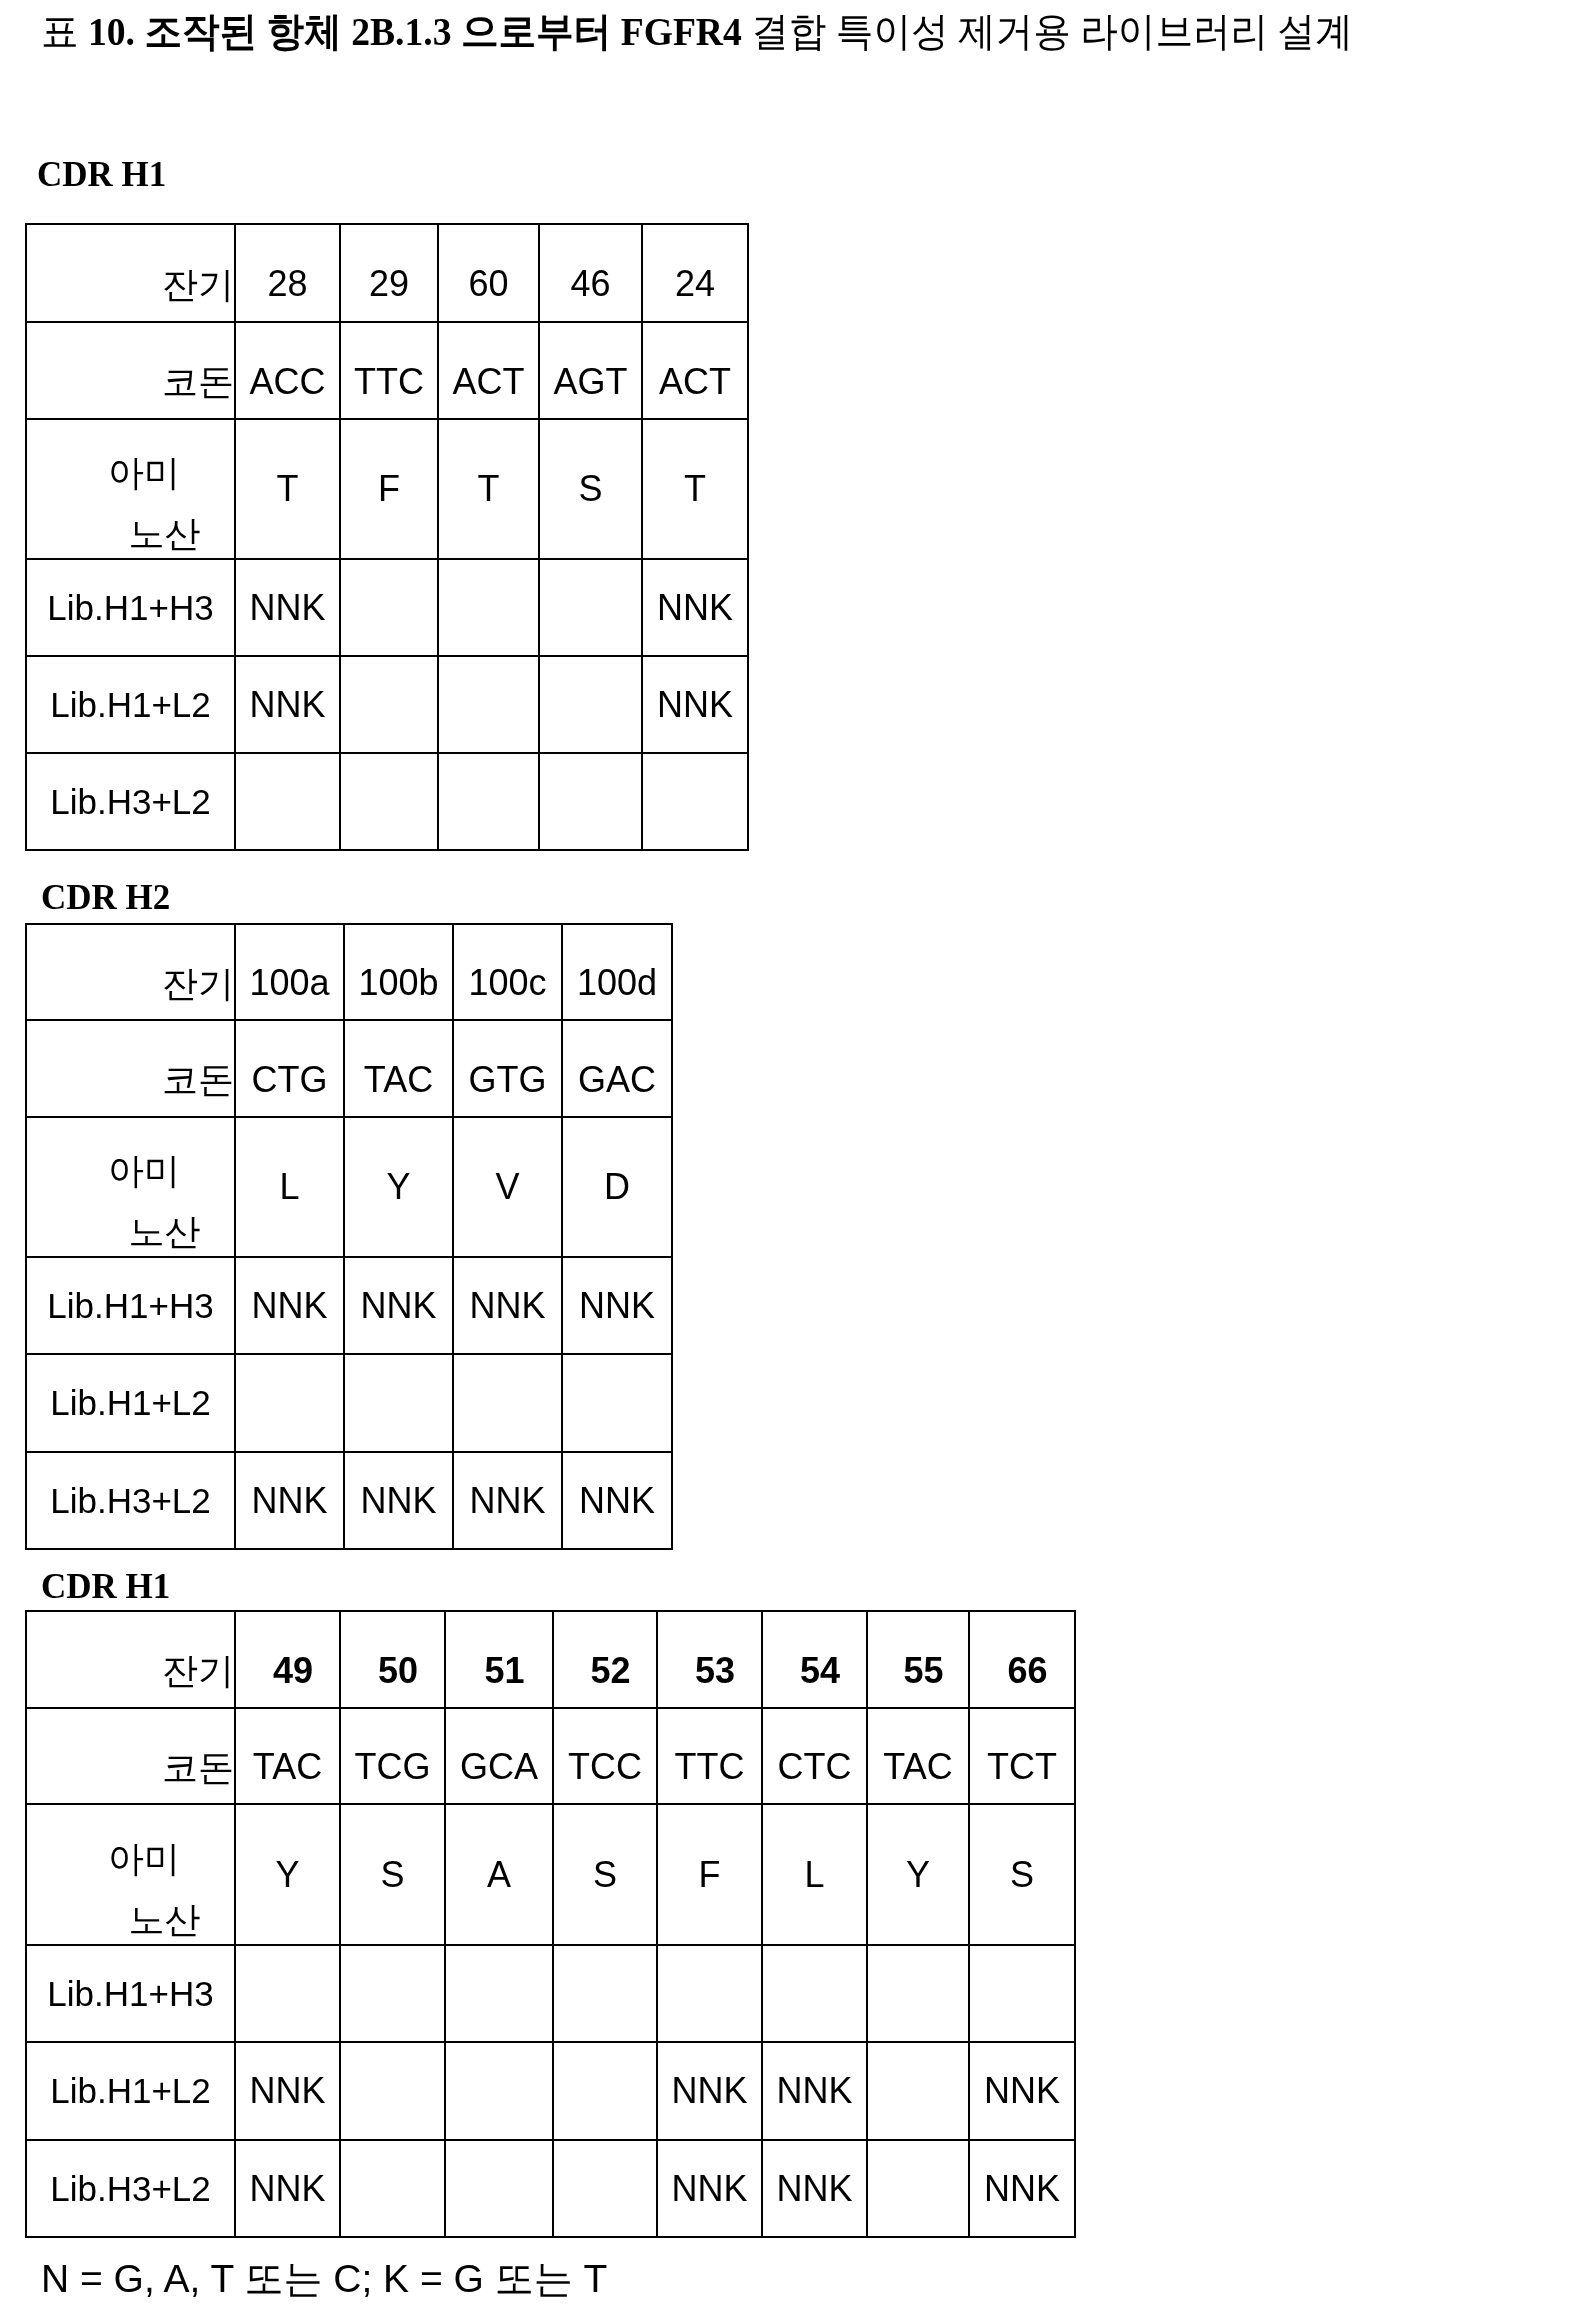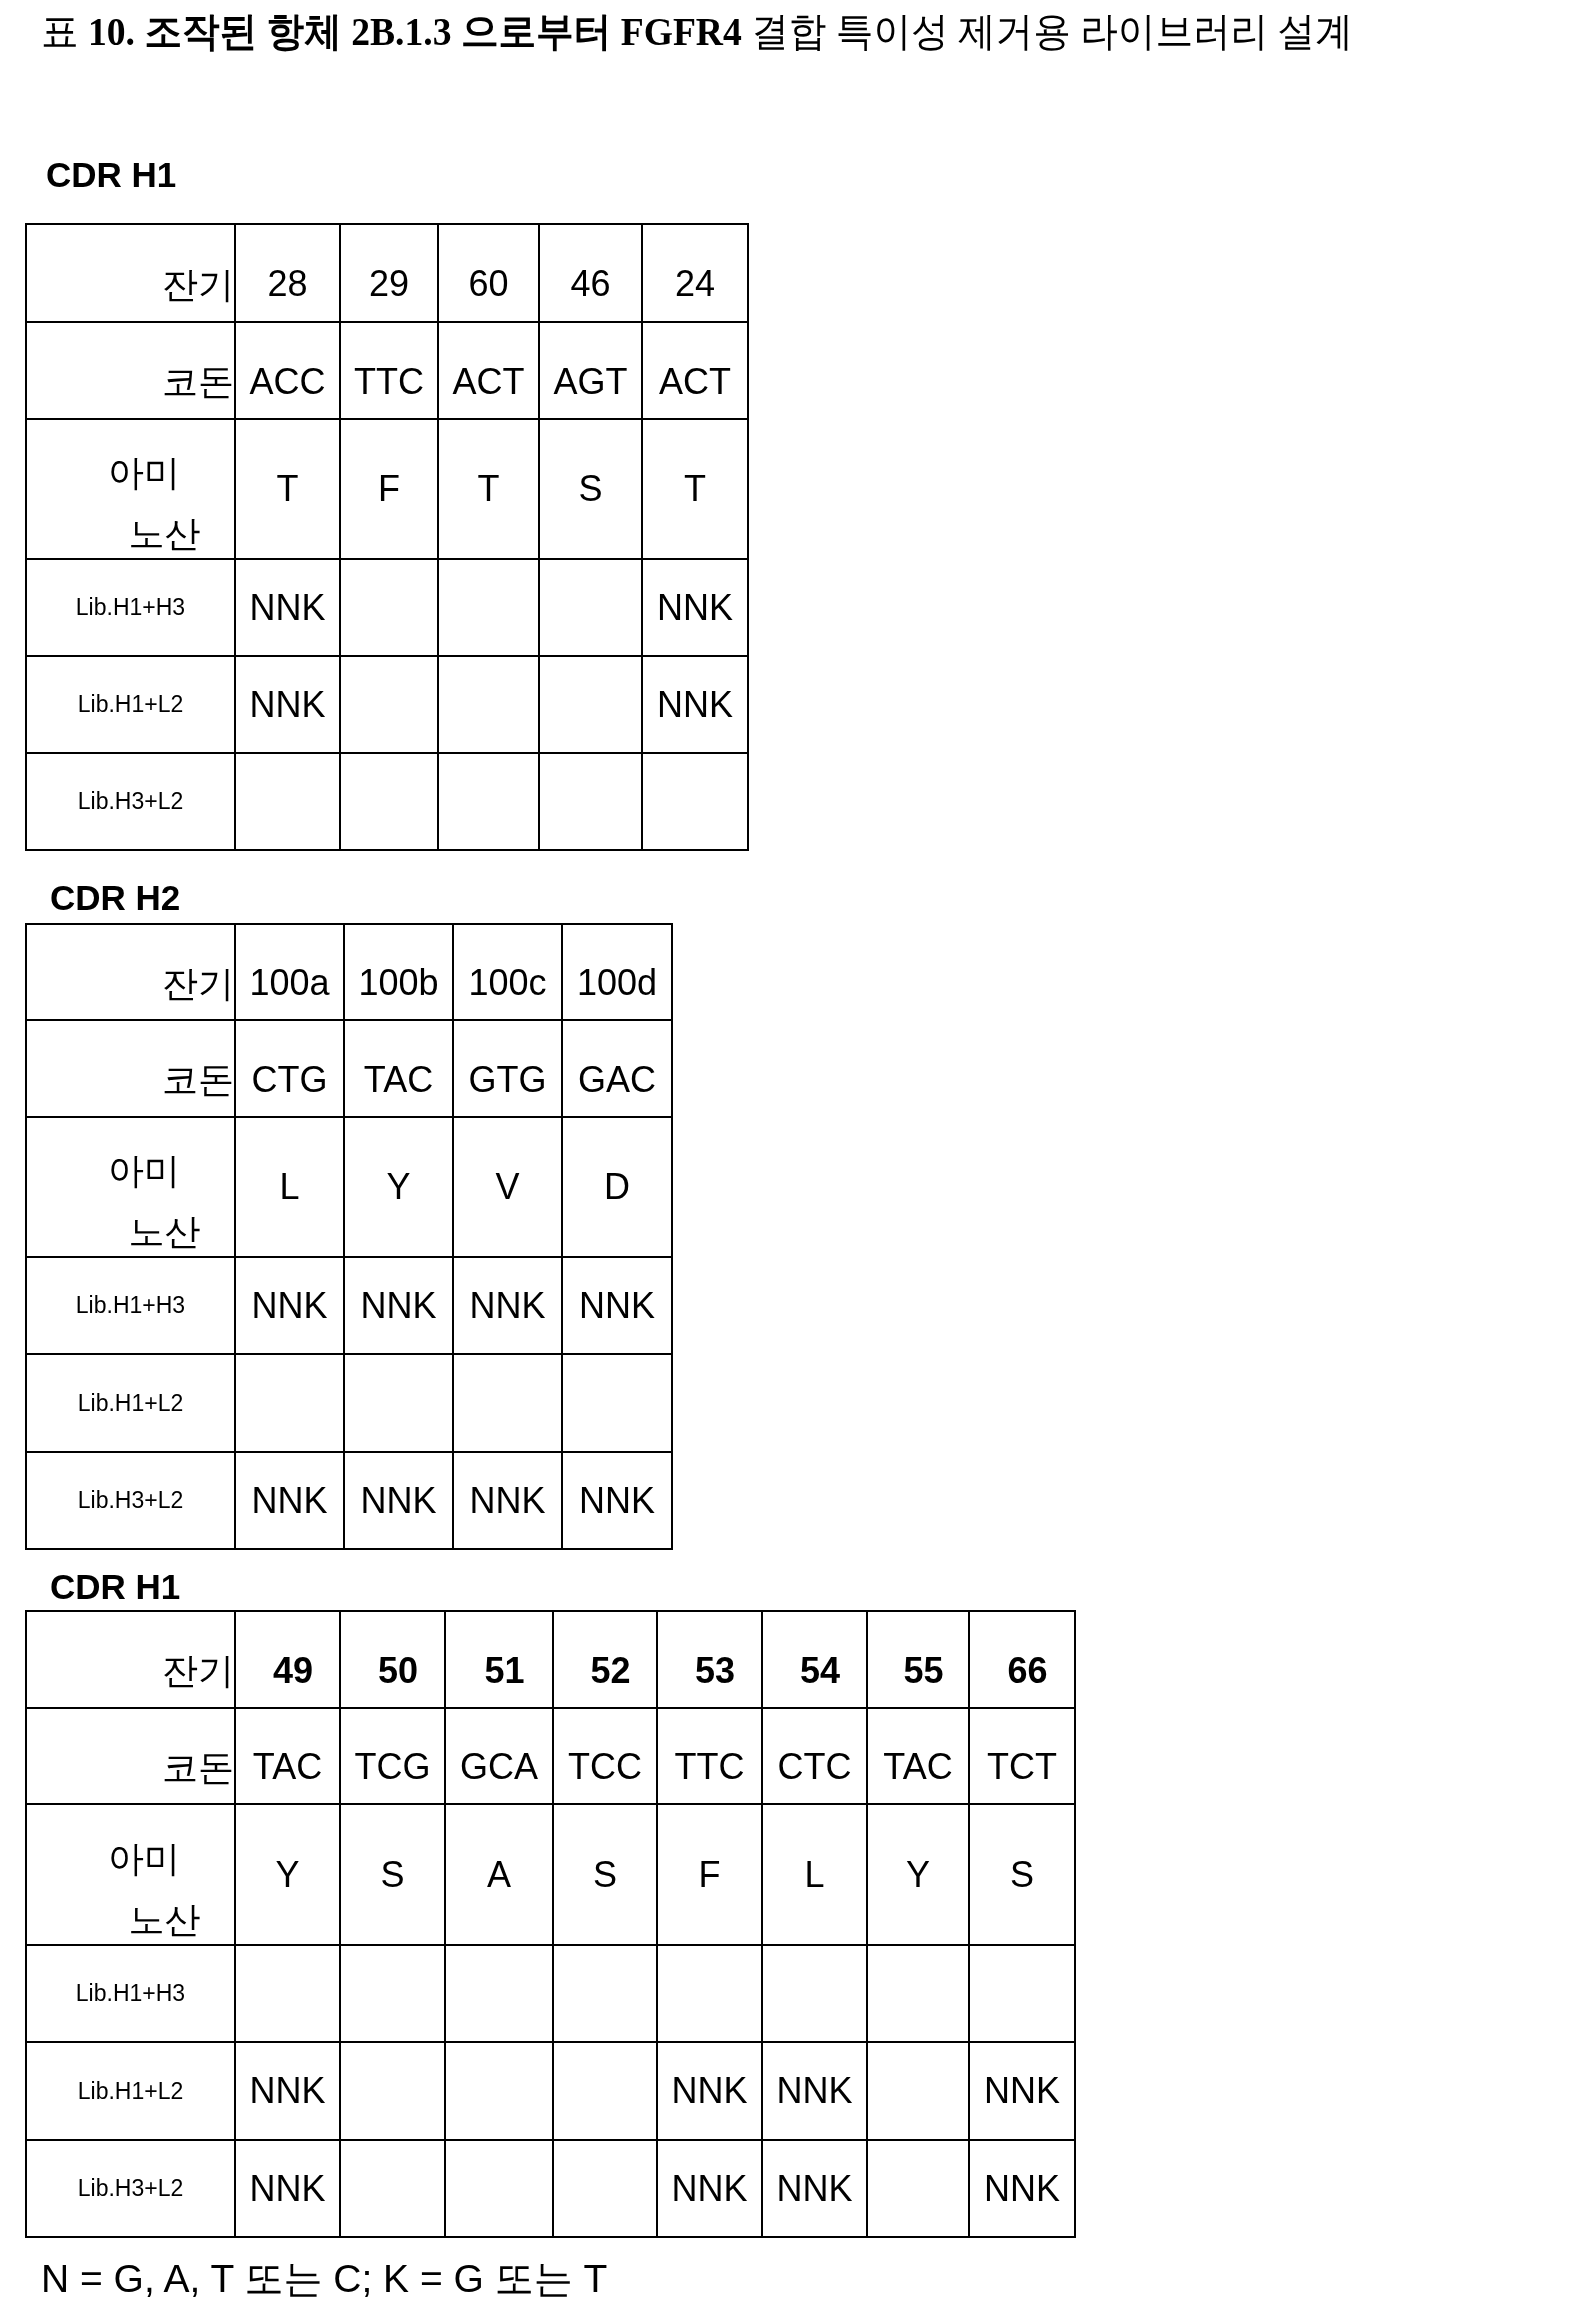--- a/index.html
+++ b/index.html
@@ -4,37 +4,37 @@
 <style>
   html, body { margin: 0; padding: 0; background: #ffffff; }
   body { width: 1595px; height: 2312px; position: relative; overflow: hidden; color: #000; }
   .title {
     position: absolute; left: 41px; top: 5.6px; white-space: nowrap;
     font-family: "Liberation Serif", "DejaVu Serif", serif; font-size: 40px; line-height: 52px;
     transform: scaleX(0.94); transform-origin: left top;
   }
   .title .bold { font-weight: bold; }
   .section-label {
-    position: absolute; font-family: Liberation Sans, sans-serif; font-weight: bold;
-    font-size: 35px; line-height: 41px; margin-left: 9px;
+    position: absolute; font-family: Liberation Serif, serif; font-weight: bold;
+    font-size: 35px; line-height: 41px;
   }
   table.cdr {
     position: absolute; border-collapse: collapse; table-layout: fixed;
     font-family: "Liberation Sans", sans-serif; font-size: 36px;
   }
   table.cdr td {
     border: 2.8px solid #000; padding: 0; text-align: center; vertical-align: middle;
     overflow: hidden; white-space: nowrap; position: relative;
   }
   table.cdr td.hdr { text-align: left; }
   .hdr-text { display: block; padding-left: 33px; }
   .hdr-text.low { padding-top: 24px; text-align: right; }
   .aa-label { display: block; text-align: left; padding-left: 81px; line-height: 61px; }
   .aa-label .second { display: block; padding-left: 20.4px; margin-bottom: -28px; }
-  td.lib { text-align: center; font-size: 23px; margin-top: 48px; }
+  td.lib { text-align: center; font-size: 35px; margin-top: 48px; }
   td.num-top { vertical-align: top; padding-top: 22px !important; }
   td.left-num { text-align: left; padding-left: 11px !important; vertical-align: top; padding-top: 22px !important; font-weight: bold; }
   .footnote {
     position: absolute; left: 41px; top: 2256px; font-family: "Liberation Sans", sans-serif;
     font-size: 39px; line-height: 46px; white-space: nowrap;
   }
 </style>
 </head>
 <body>
 

